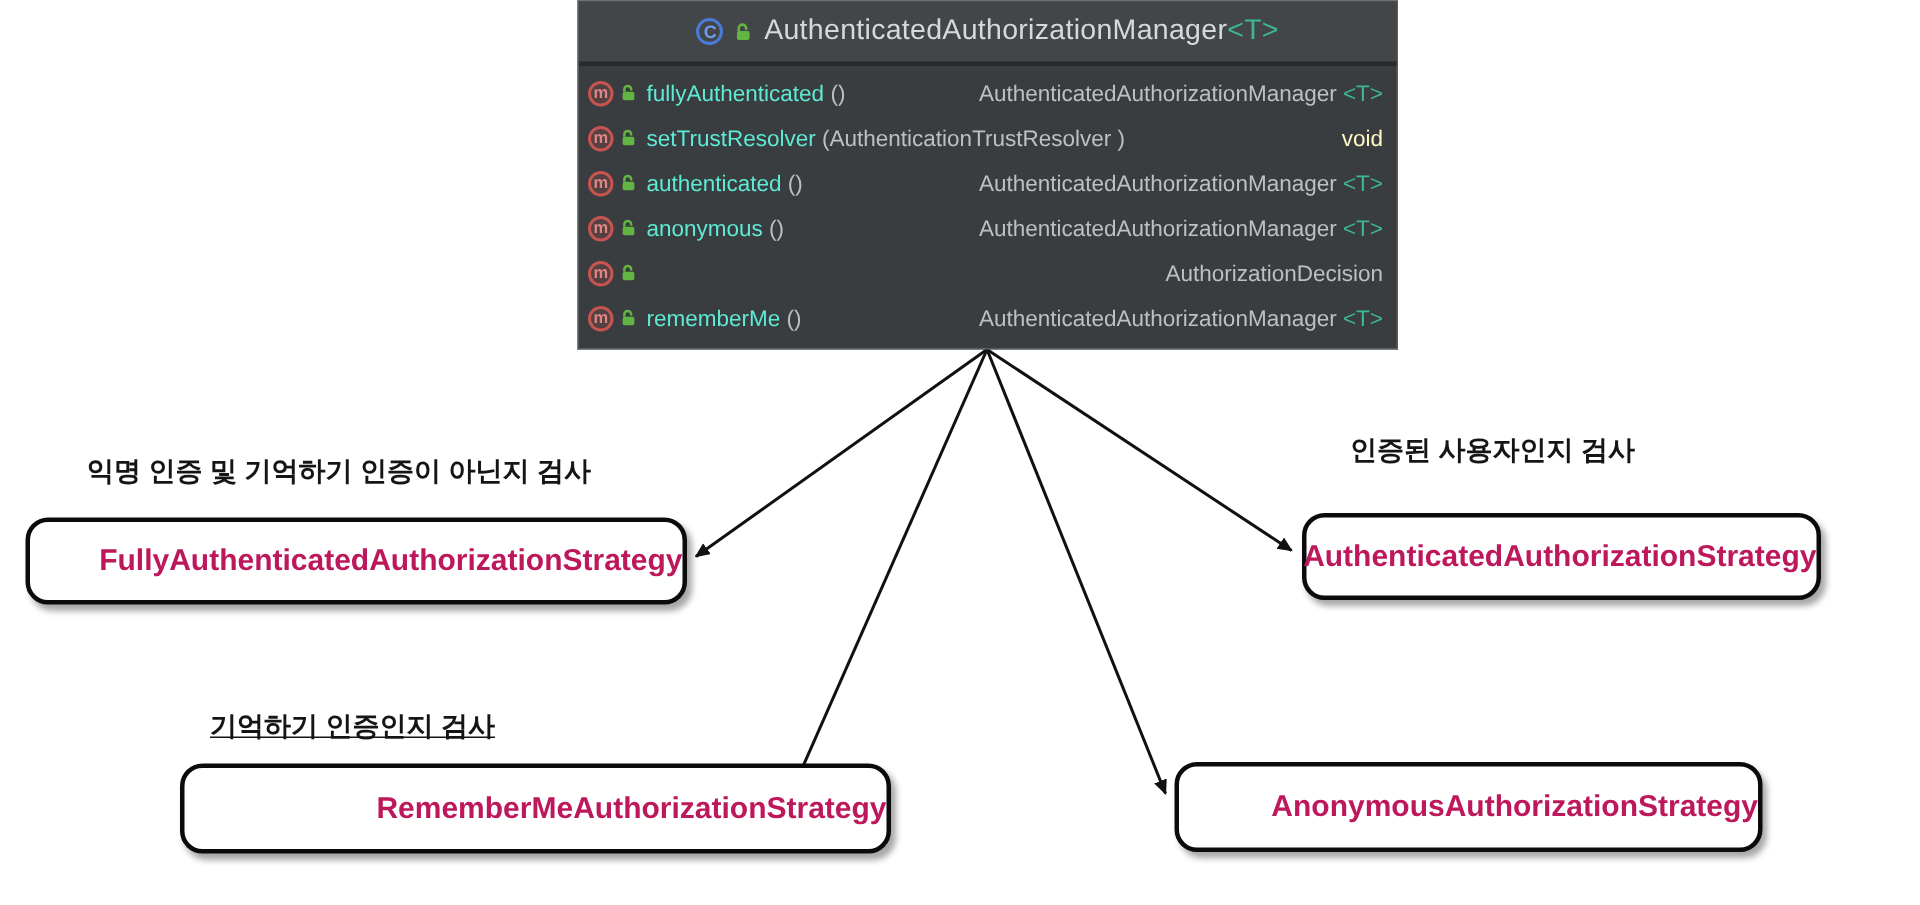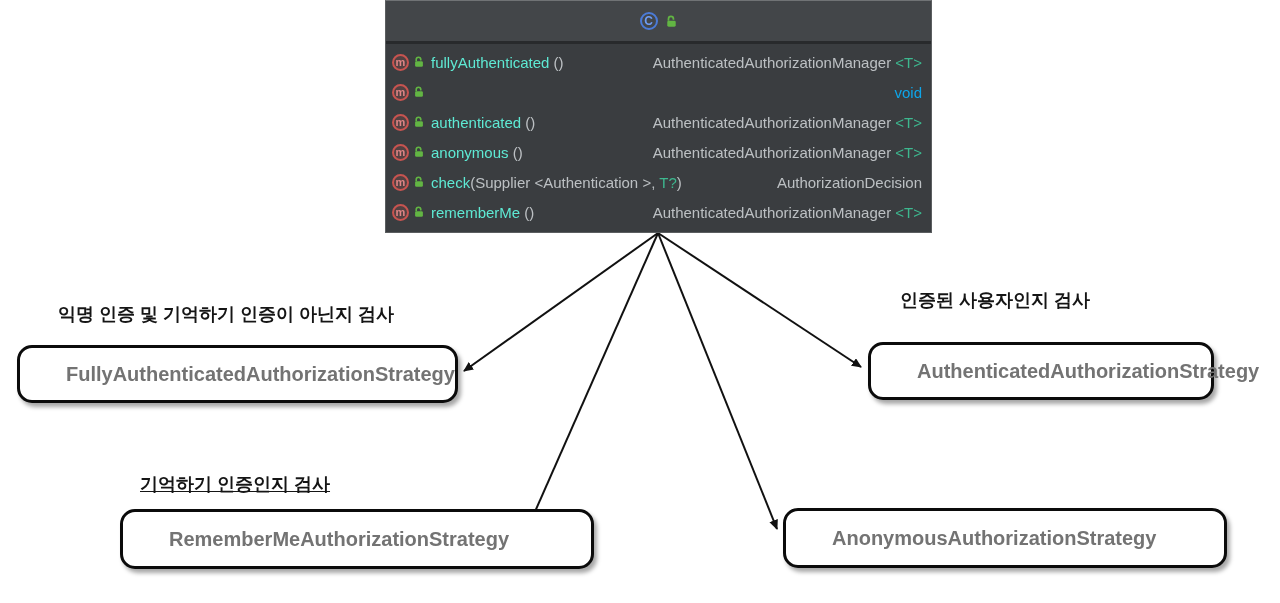--- a/index.html
+++ b/index.html
@@ -28,42 +28,42 @@
   .rows{padding-top:3px;}
   .row{
     display:flex;align-items:center;height:30px;
     padding:0 9px 0 6px;font-size:15px;white-space:nowrap;
   }
   .sig{margin-left:6px;}
   .ret{margin-left:auto;}
   .mname{color:#5eead4;}
   .gray{color:#bcc0c3;}
   .t{color:#3db88f;}
-  .void{color:#0ea5e9;}
+  .void{color:#fef9c3;}
 
   .icon-circle{
     width:17px;height:17px;border-radius:50%;
     display:inline-flex;align-items:center;justify-content:center;
     font-size:11px;font-weight:bold;box-sizing:border-box;flex:0 0 auto;
   }
   .icon-class{border:2px solid #4b7bd8;color:#6f9df5;width:18px;height:18px;font-size:12px;}
   .icon-m{border:2px solid #c75450;color:#e08585;background:rgba(199,84,80,.18);margin-right:4px;}
   .icon-lock{display:inline-flex;flex:0 0 auto;}
 
   
   .klabel{
     position:absolute;text-align:left;
     font-size:18px;font-weight:600;color:#151515;white-space:nowrap;
   }
   .sbox{
     position:absolute;background:#ffffff;
     border:3px solid #0b0b0b;border-radius:15px;
     box-shadow:3px 4px 4px rgba(0,0,0,.35);
-    display:flex;align-items:center;justify-content:flex-start;
-    font-size:20px;font-weight:bold;color:#737373;
+    display:flex;align-items:center;justify-content:flex-end;
+    font-size:20px;font-weight:bold;color:#be185d;
     box-sizing:border-box;white-space:nowrap;padding-left:46px;
   }
 
   .arrows{position:absolute;left:0;top:0;pointer-events:none;}
 </style>
 </head>
 <body>
 
 <svg class="arrows" width="1280" height="603">
   <defs>
@@ -79,20 +79,21 @@
 
 <div class="panel">
   <div class="panel-header">
     <span class="icon-circle icon-class">C</span>
     <span class="icon-lock">
       <svg width="13" height="13" viewBox="0 0 12 12">
           <path d="M3.2 5.2 V3.6 a2.3 2.3 0 0 1 4.6 0 V4.4" fill="none" stroke="#62b543" stroke-width="1.6"></path>
           <rect x="2.1" y="5.2" width="7.8" height="5.6" rx="1.3" fill="#62b543"></rect>
         </svg>
     </span>
+    <span class="panel-title"><span>AuthenticatedAuthorizationManager</span><span class="t">&lt;T&gt;</span></span>
   </div>
 
   <div class="rows">
 
     <div class="row">
       <span class="icon-circle icon-m">m</span>
       <span class="icon-lock">
           <svg width="12" height="12" viewBox="0 0 12 12">
             <path d="M3.2 5.2 V3.6 a2.3 2.3 0 0 1 4.6 0 V4.4" fill="none" stroke="#62b543" stroke-width="1.6"></path>
             <rect x="2.1" y="5.2" width="7.8" height="5.6" rx="1.3" fill="#62b543"></rect>
@@ -103,20 +104,21 @@
     </div>
 
     <div class="row">
       <span class="icon-circle icon-m">m</span>
       <span class="icon-lock">
           <svg width="12" height="12" viewBox="0 0 12 12">
             <path d="M3.2 5.2 V3.6 a2.3 2.3 0 0 1 4.6 0 V4.4" fill="none" stroke="#62b543" stroke-width="1.6"></path>
             <rect x="2.1" y="5.2" width="7.8" height="5.6" rx="1.3" fill="#62b543"></rect>
           </svg>
         </span>
+      <span class="sig"><span class="mname">setTrustResolver</span><span class="gray"> (AuthenticationTrustResolver )</span><span class="t"></span><span class="gray"></span></span>
       <span class="ret"><span class="void">void</span><span class="t"></span></span>
     </div>
 
     <div class="row">
       <span class="icon-circle icon-m">m</span>
       <span class="icon-lock">
           <svg width="12" height="12" viewBox="0 0 12 12">
             <path d="M3.2 5.2 V3.6 a2.3 2.3 0 0 1 4.6 0 V4.4" fill="none" stroke="#62b543" stroke-width="1.6"></path>
             <rect x="2.1" y="5.2" width="7.8" height="5.6" rx="1.3" fill="#62b543"></rect>
           </svg>
@@ -138,21 +140,20 @@
     </div>
 
     <div class="row">
       <span class="icon-circle icon-m">m</span>
       <span class="icon-lock">
           <svg width="12" height="12" viewBox="0 0 12 12">
             <path d="M3.2 5.2 V3.6 a2.3 2.3 0 0 1 4.6 0 V4.4" fill="none" stroke="#62b543" stroke-width="1.6"></path>
             <rect x="2.1" y="5.2" width="7.8" height="5.6" rx="1.3" fill="#62b543"></rect>
           </svg>
         </span>
-      <span class="sig"><span class="mname">check</span><span class="gray">(Supplier &lt;Authentication &gt;, </span><span class="t">T?</span><span class="gray">)</span></span>
       <span class="ret"><span class="gray">AuthorizationDecision</span><span class="t"></span></span>
     </div>
 
     <div class="row">
       <span class="icon-circle icon-m">m</span>
       <span class="icon-lock">
           <svg width="12" height="12" viewBox="0 0 12 12">
             <path d="M3.2 5.2 V3.6 a2.3 2.3 0 0 1 4.6 0 V4.4" fill="none" stroke="#62b543" stroke-width="1.6"></path>
             <rect x="2.1" y="5.2" width="7.8" height="5.6" rx="1.3" fill="#62b543"></rect>
           </svg>
@@ -171,15 +172,15 @@
 
 <div class="sbox" style="left:17px;top:345px;width:441px;height:58px;">
   <span>FullyAuthenticatedAuthorizationStrategy</span>
 </div>
 <div class="sbox" style="left:868px;top:342px;width:346px;height:58px;">
   <span>AuthenticatedAuthorizationStrategy</span>
 </div>
 <div class="sbox" style="left:120px;top:509px;width:474px;height:60px;">
   <span>RememberMeAuthorizationStrategy</span>
 </div>
-<div class="sbox" style="left:783px;top:508px;width:444px;height:60px;">
+<div class="sbox" style="left:783px;top:508px;width:392px;height:60px;">
   <span>AnonymousAuthorizationStrategy</span>
 </div>
 
 </body></html>

